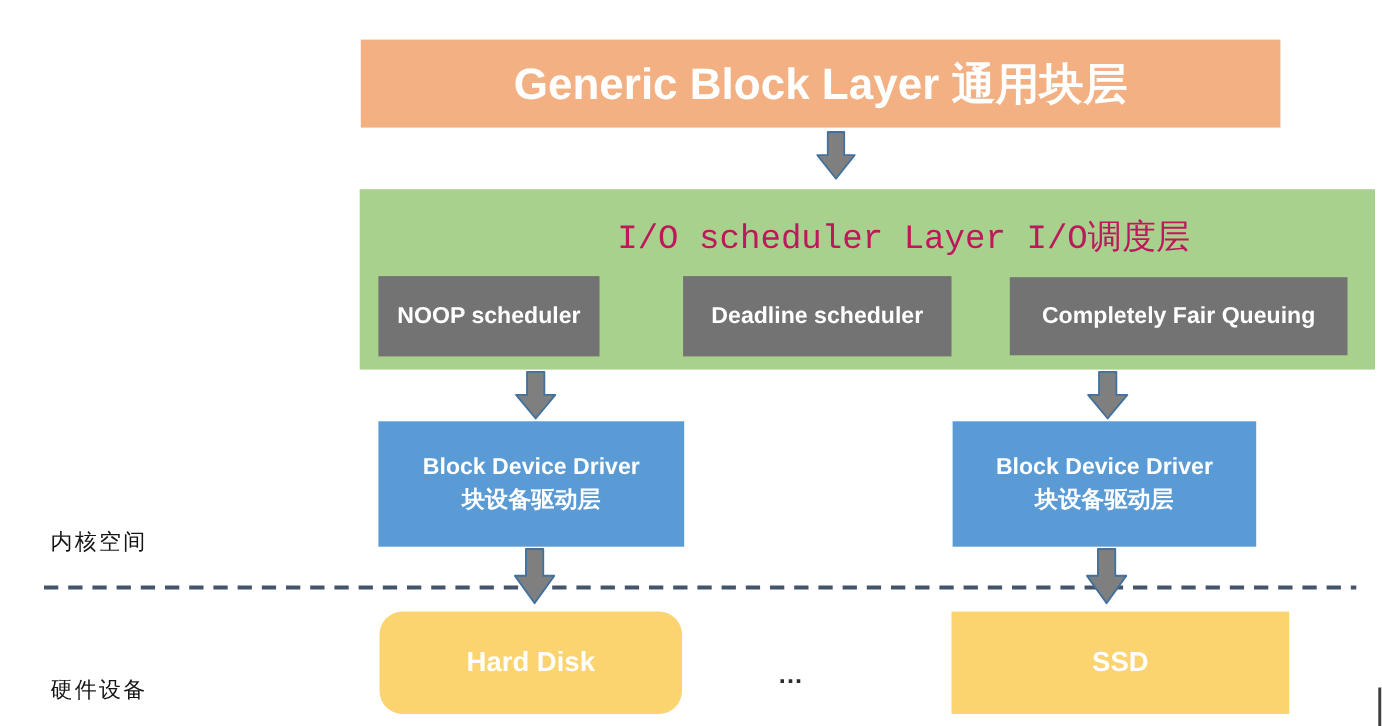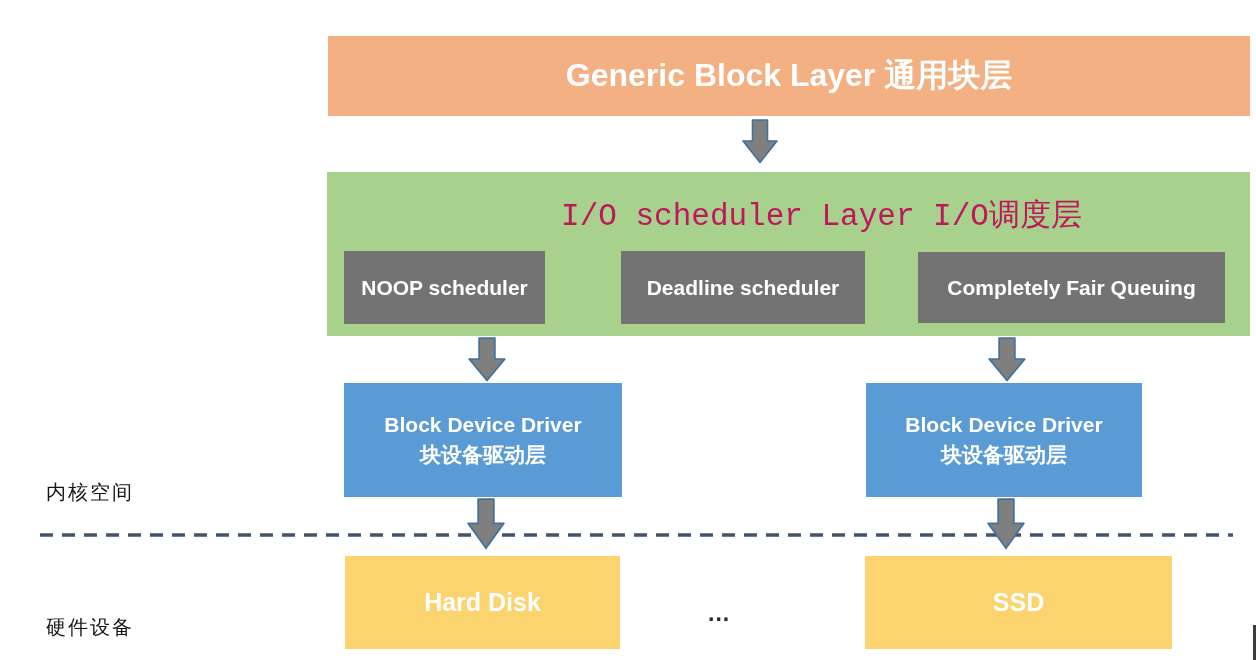--- a/index.html
+++ b/index.html
@@ -3,38 +3,38 @@
 <meta charset="utf-8">
 <style>
   html,body{margin:0;padding:0;background:#ffffff;}
   .stage{
     position:relative;width:1256px;height:660px;background:#ffffff;
     font-family:"Liberation Sans",sans-serif;overflow:hidden;
   }
   .box{position:absolute;display:flex;align-items:center;justify-content:center;
        text-align:center;color:#ffffff;box-sizing:border-box;}
 
-  .generic-block{left:328px;top:36px;width:922px;height:80px;background:#F2B083;
-                 font-size:32px;font-weight:bold;}
+  .generic-block{left:328px;top:36px;width:836px;height:80px;background:#F2B083;
+                 font-size:40px;font-weight:bold;}
   .io-sched{left:327px;top:172px;width:923px;height:164px;background:#A9D18E;}
   .io-sched-title{position:absolute;left:327px;top:180px;width:989px;height:70px;
                   display:flex;align-items:center;justify-content:center;
                   color:#be185d;font-family:"Liberation Mono",monospace;
                   font-size:31px;white-space:nowrap;}
   .sched{background:#737373;font-size:21px;font-weight:600;}
   .sched-noop{left:344px;top:251px;width:201px;height:73px;}
   .sched-deadline{left:621px;top:251px;width:244px;height:73px;}
   .sched-cfq{left:918px;top:252px;width:307px;height:71px;}
 
   .driver{background:#5B9BD5;flex-direction:column;font-size:21px;font-weight:bold;line-height:30px;}
   .driver-left{left:344px;top:383px;width:278px;height:114px;}
   .driver-right{left:866px;top:383px;width:276px;height:114px;}
 
   .device{background:#FBD36F;font-size:25px;font-weight:bold;}
-  .device-left{left:345px;top:556px;width:275px;height:93px;}
+  .device-left{left:345px;top:556px;width:275px;height:93px;border-radius:21px;}
   .device-right{left:865px;top:556px;width:307px;height:93px;}
 
   .arrow{position:absolute;}
   .arrow svg{display:block;width:100%;height:100%;}
   .arrow-1{left:740px;top:119px;width:40px;height:45px;}
   .arrow-2{left:466px;top:337px;width:42px;height:45px;}
   .arrow-3{left:986px;top:337px;width:42px;height:45px;}
   .arrow-4{left:465px;top:498px;width:42px;height:52px;}
   .arrow-5{left:985px;top:498px;width:42px;height:52px;}
 

